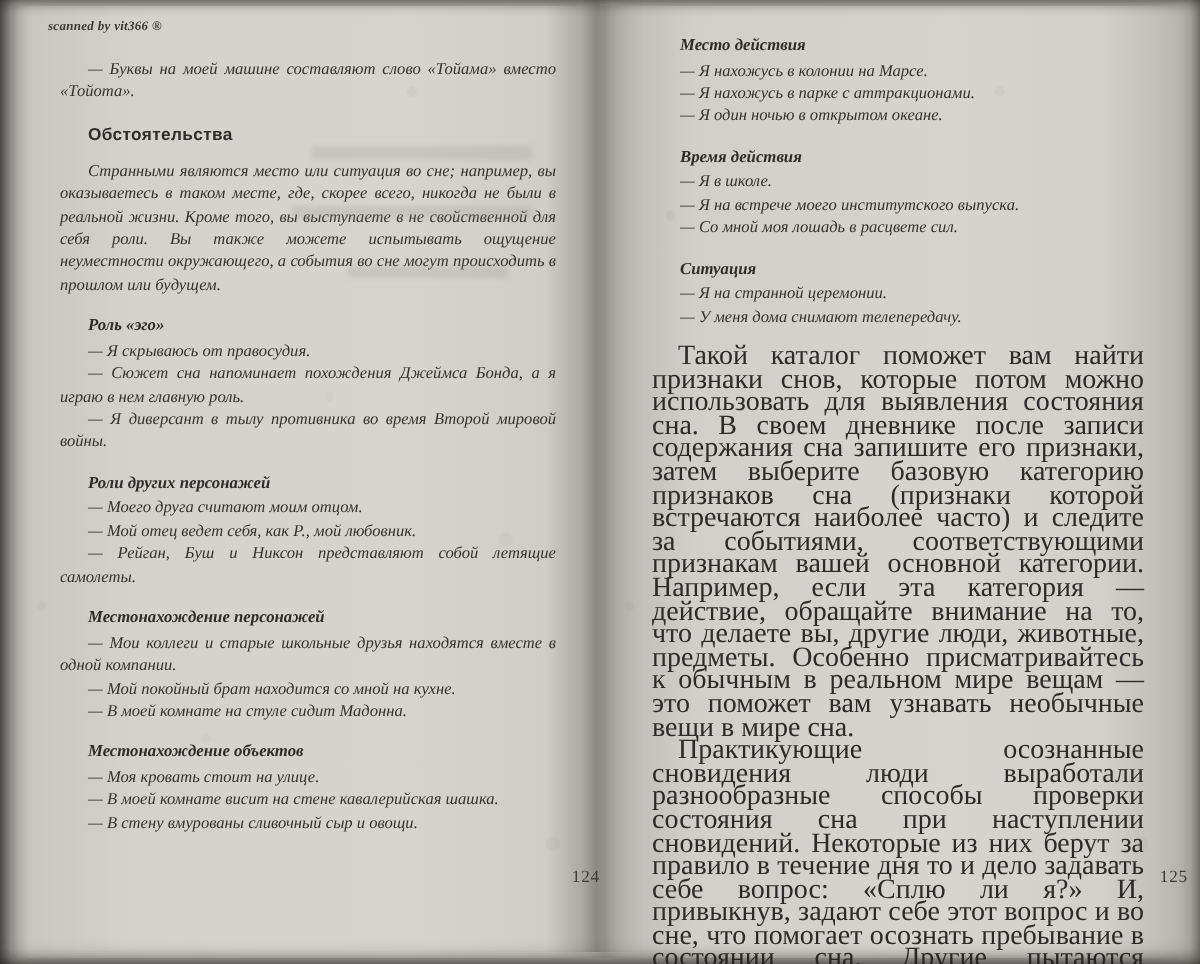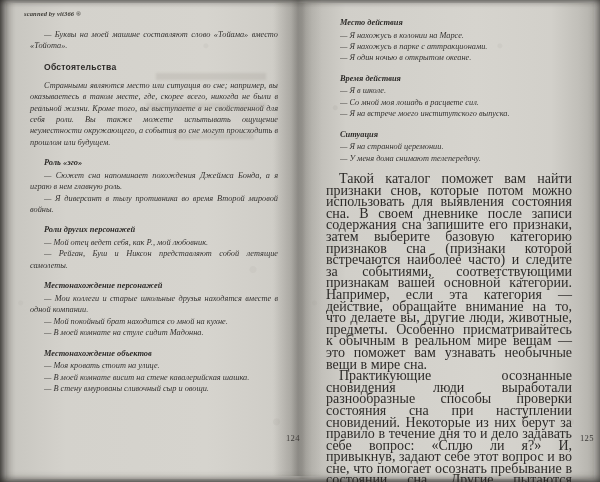--- a/index.html
+++ b/index.html
@@ -212,24 +212,26 @@
       <div class="watermark">scanned by vit366 ®</div>
 
       <div class="body-col">
 
         <p class="it indent">— Буквы на моей машине составляют слово «Тойама» вместо «Тойота».</p>
 
         <h3 class="head-sans">Обстоятельства</h3>
         <p class="it indent">Странными являются место или ситуация во сне; например, вы оказываетесь в таком месте, где, скорее всего, никогда не были в реальной жизни. Кроме того, вы выступаете в не свойственной для себя роли. Вы также можете испытывать ощущение неуместности окружающего, а события во сне могут происходить в прошлом или будущем.</p>
 
         <h3 class="head-it">Роль «эго»</h3>
+        <p class="list-item">— Я скрываюсь от правосудия.</p>
         <p class="list-item">— Сюжет сна напоминает похождения Джеймса Бонда, а я играю в нем главную роль.</p>
         <p class="list-item">— Я диверсант в тылу противника во время Второй мировой войны.</p>
 
         <h3 class="head-it">Роли других персонажей</h3>
+        <p class="list-item">— Моего друга считают моим отцом.</p>
         <p class="list-item">— Мой отец ведет себя, как Р., мой любовник.</p>
         <p class="list-item">— Рейган, Буш и Никсон представляют собой летящие самолеты.</p>
 
         <h3 class="head-it">Местонахождение персонажей</h3>
         <p class="list-item">— Мои коллеги и старые школьные друзья находятся вместе в одной компании.</p>
         <p class="list-item">— Мой покойный брат находится со мной на кухне.</p>
         <p class="list-item">— В моей комнате на стуле сидит Мадонна.</p>
 
         <h3 class="head-it">Местонахождение объектов</h3>
         <p class="list-item">— Моя кровать стоит на улице.</p>
@@ -247,22 +249,22 @@
 
       <div class="body-col">
 
         <h3 class="head-it tight">Место действия</h3>
         <p class="list-item">— Я нахожусь в колонии на Марсе.</p>
         <p class="list-item">— Я нахожусь в парке с аттракционами.</p>
         <p class="list-item">— Я один ночью в открытом океане.</p>
 
         <h3 class="head-it">Время действия</h3>
         <p class="list-item">— Я в школе.</p>
+        <p class="list-item">— Я на встрече моего институтского выпуска.</p>
         <p class="list-item">— Со мной моя лошадь в расцвете сил.</p>
-        <p class="list-item">— Я на встрече моего институтского выпуска.</p>
 
         <h3 class="head-it">Ситуация</h3>
         <p class="list-item">— Я на странной церемонии.</p>
         <p class="list-item">— У меня дома снимают телепередачу.</p>
 
         <div class="gap-md"></div>
 
         <p class="rom">Такой каталог поможет вам найти признаки снов, которые потом можно использовать для выявления состояния сна. В своем дневнике после записи содержания сна запишите его признаки, затем выберите базовую категорию признаков сна (признаки которой встречаются наиболее часто) и следите за событиями, соответствующими признакам вашей основной категории. Например, если эта категория — действие, обращайте внимание на то, что делаете вы, другие люди, животные, предметы. Особенно присматривайтесь к обычным в реальном мире вещам — это поможет вам узнавать необычные вещи в мире сна.</p>
         <p class="rom">Практикующие осознанные сновидения люди выработали разнообразные способы проверки состояния сна при наступлении сновидений. Некоторые из них берут за правило в течение дня то и дело задавать себе вопрос: «Сплю ли я?» И, привыкнув, задают себе этот вопрос и во сне, что помогает осознать пребывание в состоянии сна. Другие пытаются «взлететь». Для этого нужно подпрыгнуть и попытаться задержаться в этом положении. Если удается продержаться в воздухе хотя бы несколько секунд, можно быть уверенным в том, что вы спите. Еще один способ — чтение каких-то слов, надписей.</p>
 

